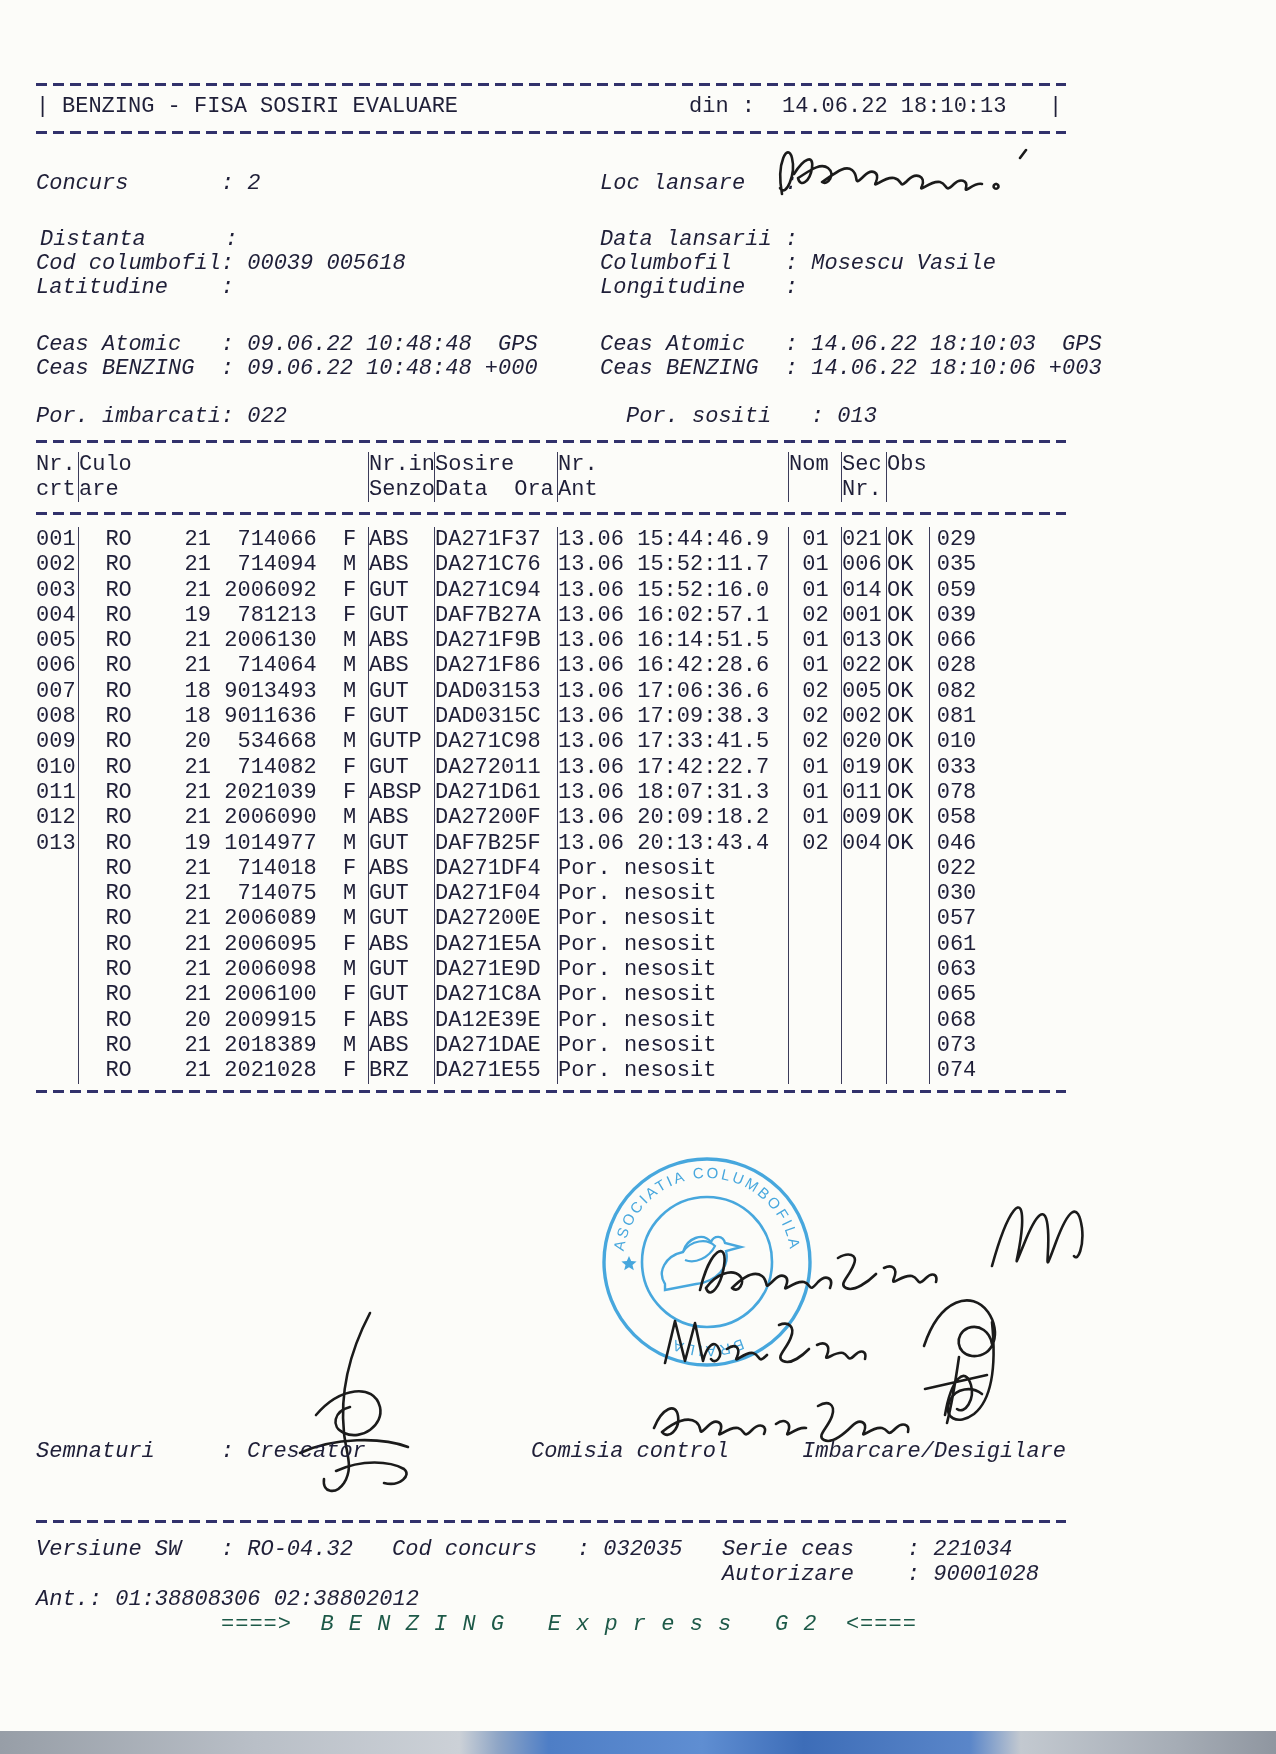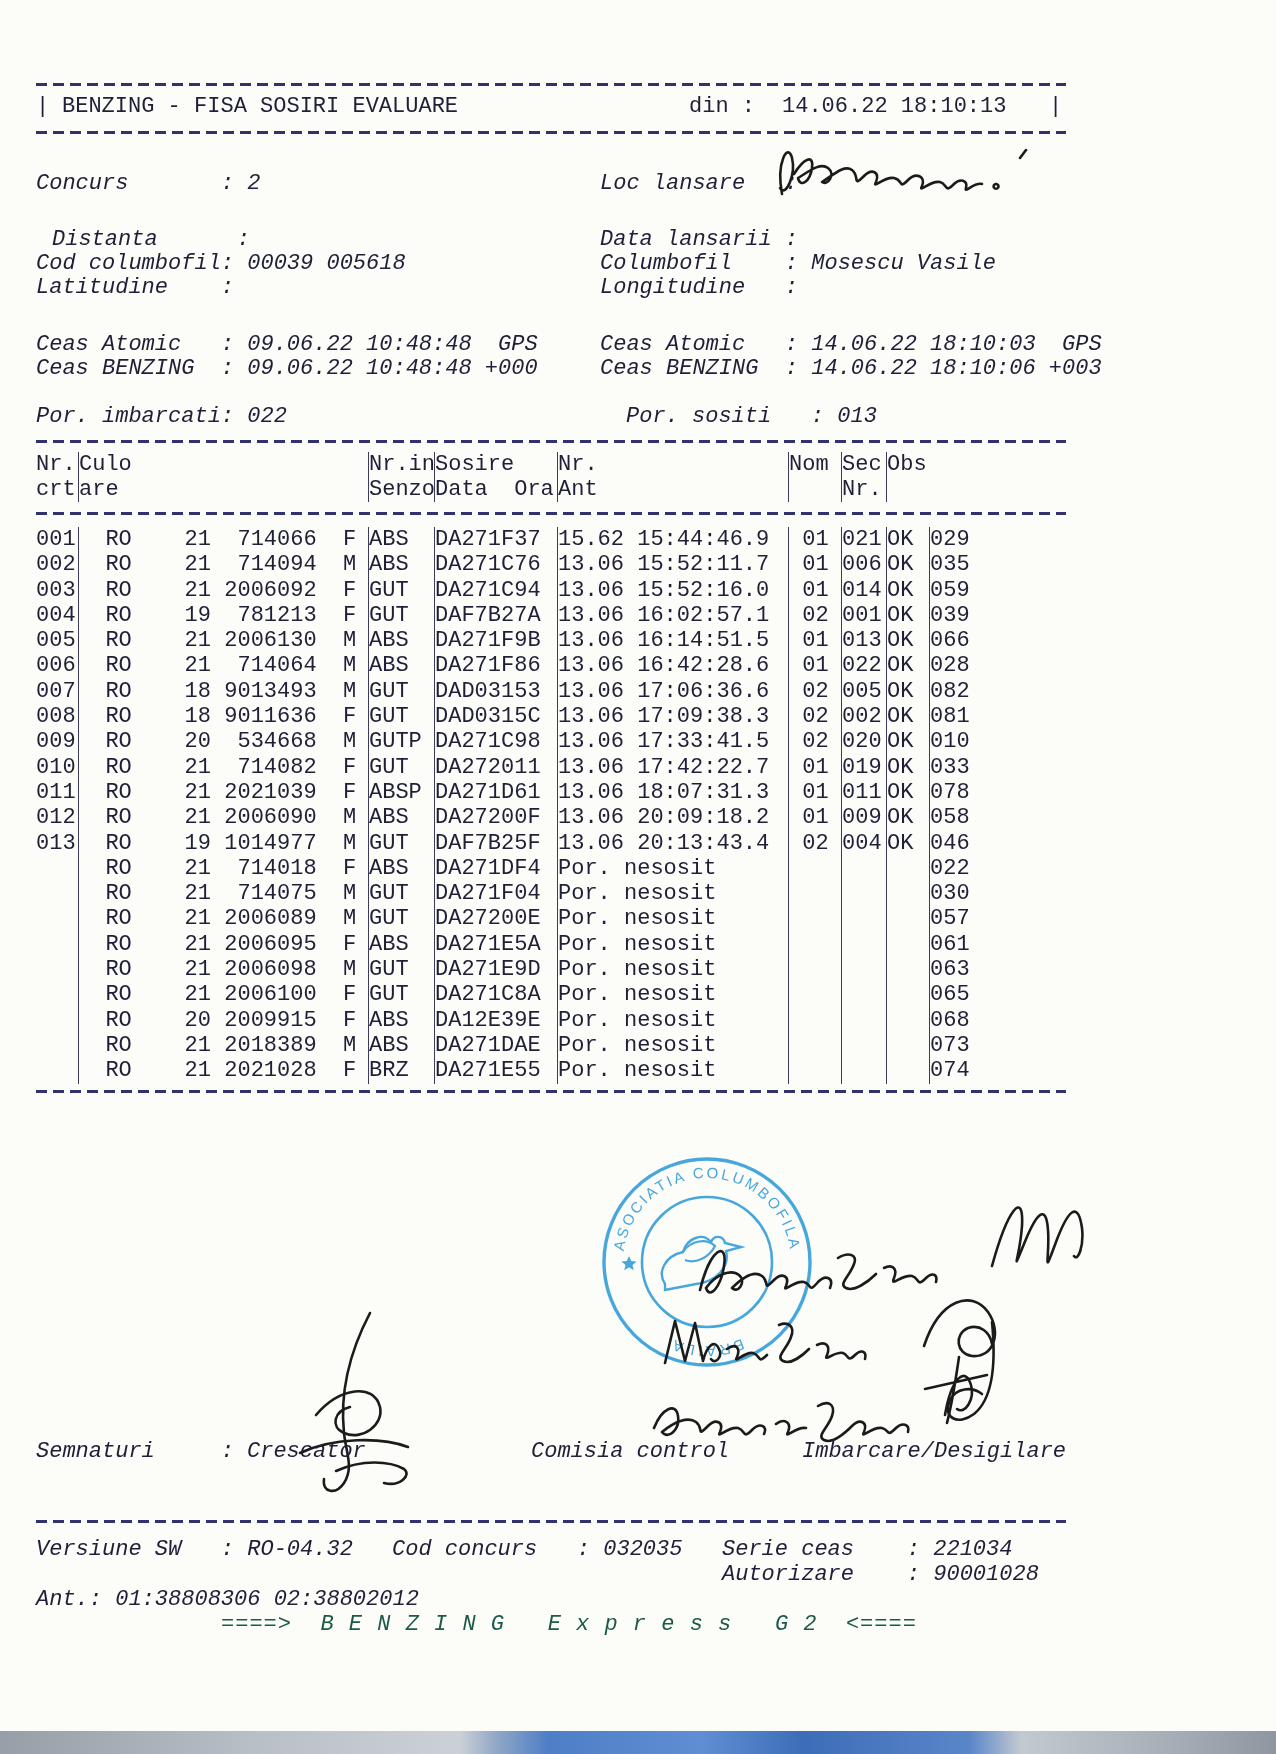--- a/index.html
+++ b/index.html
@@ -18,21 +18,21 @@
   .line .seg{position:absolute; top:0; white-space:pre;font-style:italic;}
   .title-line span{position:absolute; top:0; white-space:pre;}
   
   .tgrid{display:grid; grid-template-columns:43px 290px 66px 123px 231px 53px 45px 43px 53px;}
   .thead{position:absolute; left:36px; top:452px;}
   .thead .th{border-right:1.5px solid var(--sep); white-space:pre; line-height:25px; height:50px; overflow:hidden;}
   .thead .th:last-child{border-right:none;}
   .tbody{position:absolute; left:36px; top:527px;}
   .tr{height:25.3px;}
   .td{border-right:1.5px solid var(--sep); white-space:pre; line-height:25.3px; overflow:hidden;}
-  .td:last-child{border-right:none;}
+  .td:last-child{border-right:none;text-align:center;}
   svg.hand{position:absolute; overflow:visible;}
   svg.hand path{fill:none; stroke:var(--pen); stroke-width:2.6; stroke-linecap:round; stroke-linejoin:round;}
   .stamp{position:absolute; left:595px; top:1150px; opacity:.88;}
   .scanbar{position:absolute; left:0; top:1731px; width:1276px; height:23px;
     background:linear-gradient(90deg,#979ea7 0%,#b9bfc7 20%,#ccd1d7 36%,#8fa6c6 39%,#4e7ec6 43%,#5f8ed2 55%,#3d6db8 63%,#5a86c9 76%,#c3c9d0 80%,#a6adb6 92%,#8f96a0 100%);}
   .benz{color:var(--green); letter-spacing:1px;}
 </style>
 </head>
 <body>
 
@@ -48,21 +48,21 @@
     <span style="left:1013px">|</span>
   </div>
 
   <div class="dash" style="top:131px"></div>
 
   <div class="line" style="top:172px">
     <span class="seg" style="left:0"><span>Concurs       : </span><span>2</span></span>
     <span class="seg" style="left:564px"><span>Loc lansare   : </span><span></span></span>
   </div>
   <div class="line" style="top:228px">
-    <span class="seg" style="left:16px"><span>Distanta      : </span><span></span></span>
+    <span class="seg" style="left:4px"><span>Distanta      : </span><span></span></span>
     <span class="seg" style="left:564px"><span>Data lansarii : </span><span></span></span>
   </div>
   <div class="line" style="top:252px">
     <span class="seg" style="left:0"><span>Cod columbofil: </span><span>00039 005618</span></span>
     <span class="seg" style="left:564px"><span>Columbofil    : </span><span>Mosescu Vasile</span></span>
   </div>
   <div class="line" style="top:276px">
     <span class="seg" style="left:0"><span>Latitudine    : </span><span></span></span>
     <span class="seg" style="left:564px"><span>Longitudine   : </span><span></span></span>
   </div>
@@ -94,21 +94,21 @@
   </div>
 
   <div class="dash" style="top:512px"></div>
 
   <div class="tbody">
     <div class="tr tgrid">
       <div class="td">001</div>
       <div class="td">  RO    21  714066  F</div>
       <div class="td">ABS</div>
       <div class="td">DA271F37</div>
-      <div class="td">15.62 15:44:46.9</div>
+      <div class="td">13.06 15:44:46.9</div>
       <div class="td"> 01</div>
       <div class="td">021</div>
       <div class="td">OK</div>
       <div class="td">029</div>
     </div>
 
     <div class="tr tgrid">
       <div class="td">002</div>
       <div class="td">  RO    21  714094  M</div>
       <div class="td">ABS</div>

